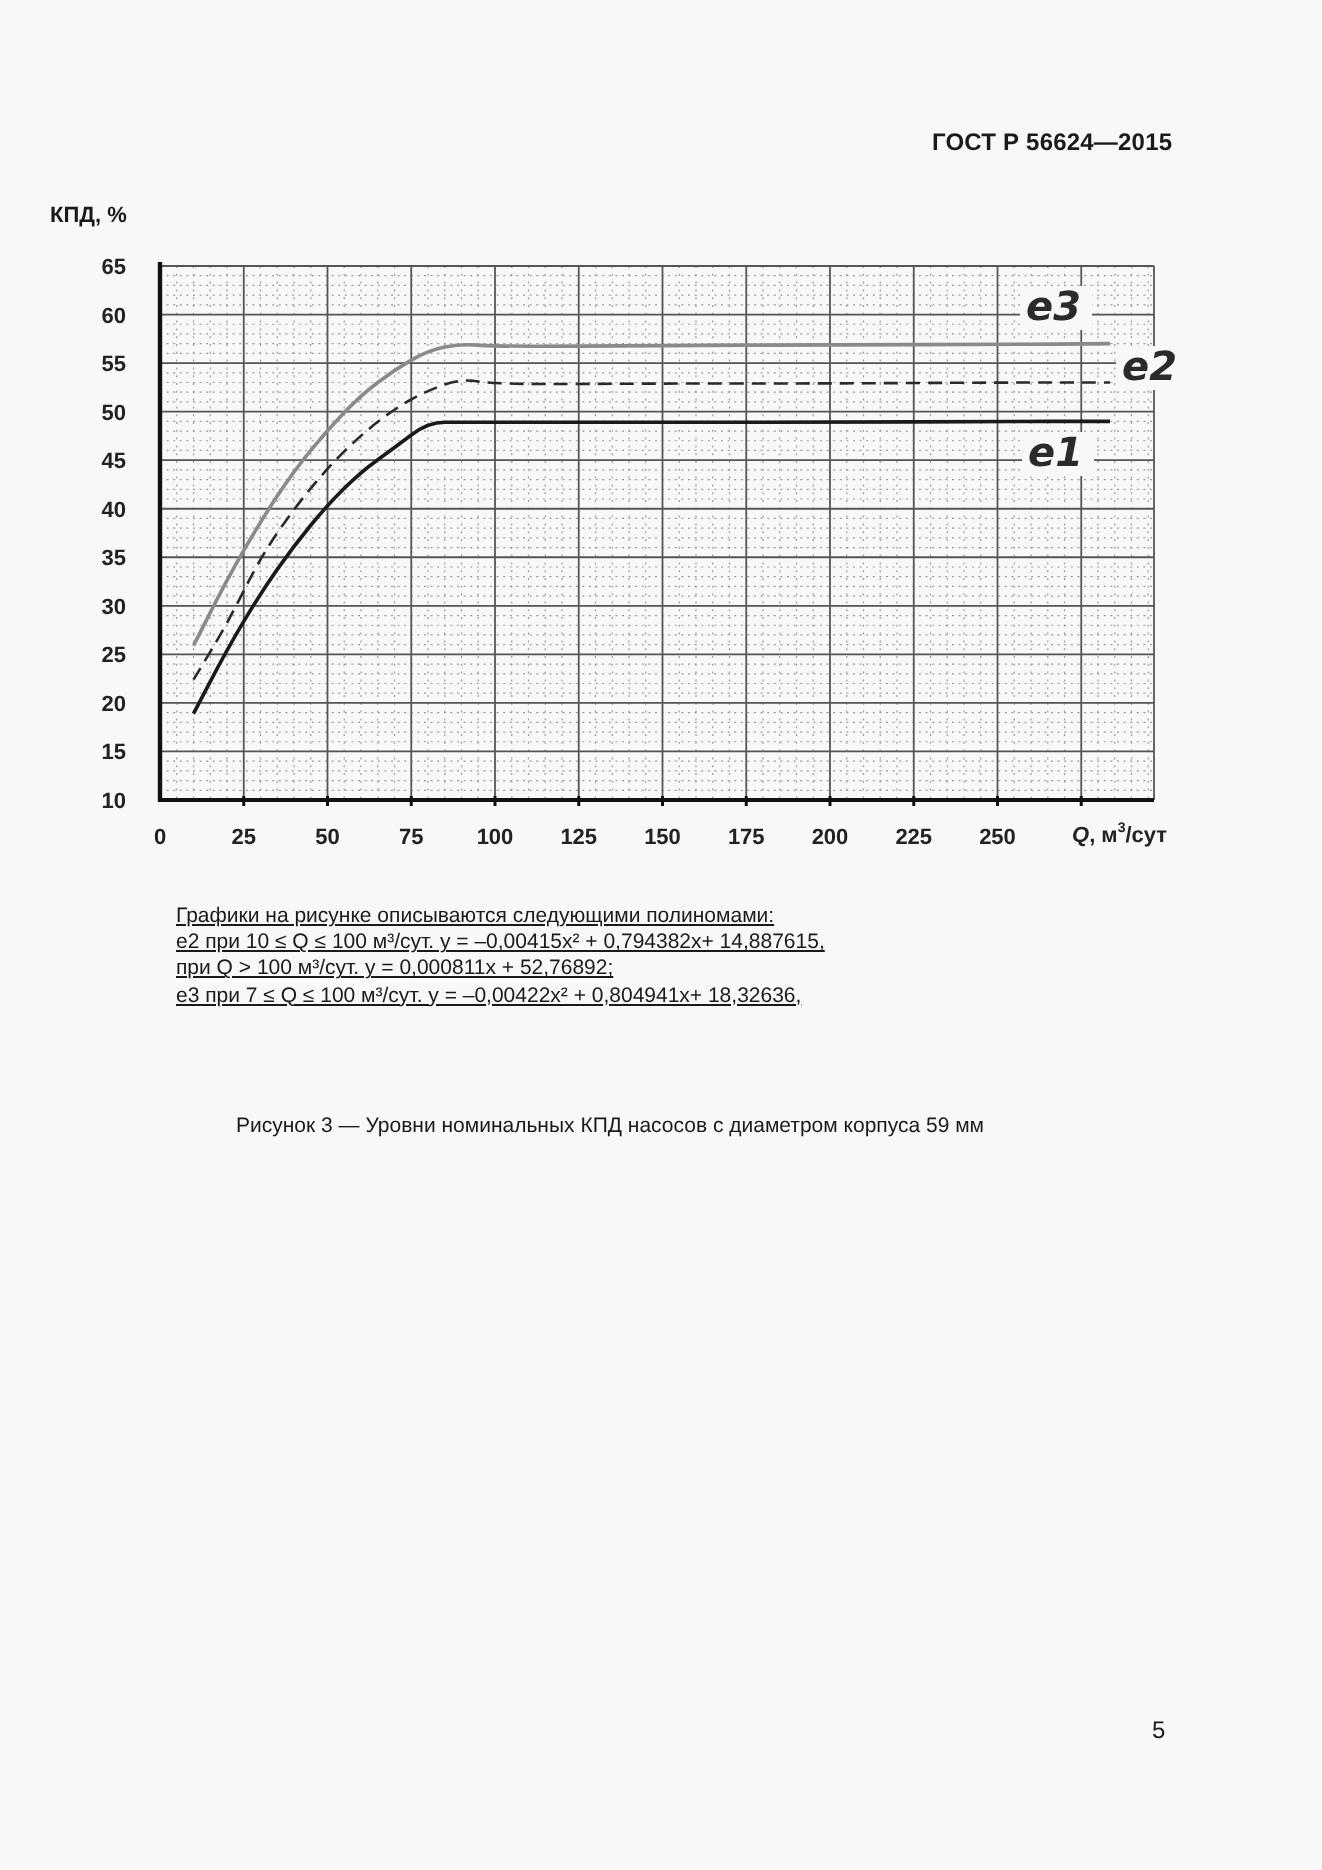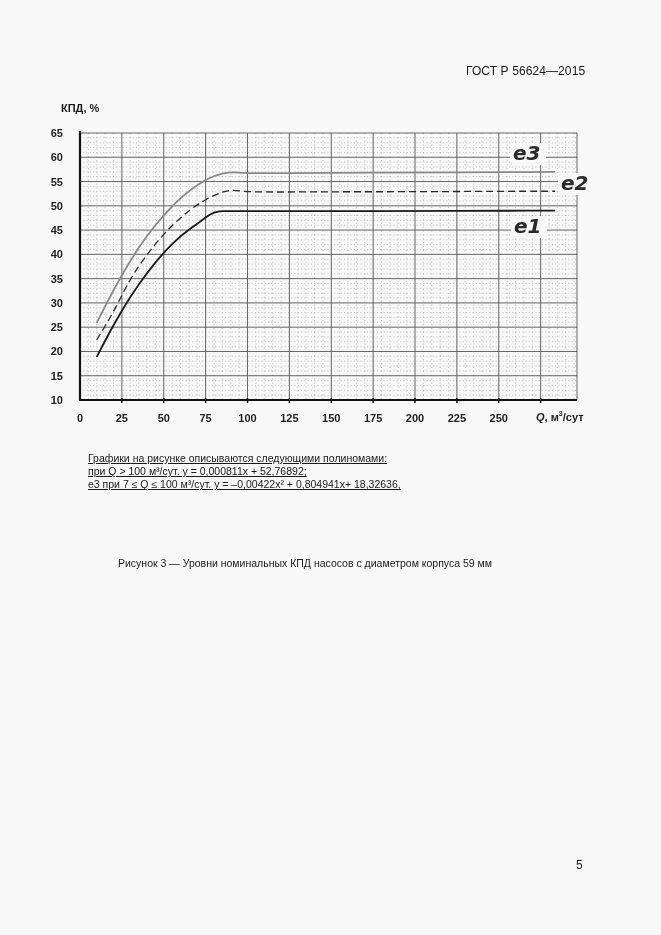--- a/index.html
+++ b/index.html
@@ -6,25 +6,25 @@
   body {
     width: 661px; height: 935px;
     background: #f8f8f8;
     position: relative;
     font-family: "Liberation Sans", sans-serif;
     color: #1a1a1a;
     overflow: hidden;
   }
   .hdr {
     position: absolute; left: 466px; top: 64px;
-    font-size: 12px; font-weight: normal; letter-spacing: 0.1px; text-align: center;
+    font-size: 12px; font-weight: bold; letter-spacing: 0.1px; text-align: center;
   }
   .ylabel {
     position: absolute; left: 25px; top: 102px;
-    font-size: 11px; font-weight: bold; margin-left: 36px;
+    font-size: 11px; font-weight: bold;
   }
   svg.chart { position: absolute; left: 0; top: 0; }
   .ytick { font-size: 11px; font-weight: bold; fill: #222; font-family: "Liberation Sans", sans-serif; }
   .xtick { font-size: 11px; font-weight: bold; fill: #222; font-family: "Liberation Sans", sans-serif; }
   .xunit { font-size: 11px; font-weight: bold; fill: #222; font-family: "Liberation Sans", sans-serif; }
   .series-lbl { font-size: 20px; font-weight: bold; font-style: italic; fill: #2a2a2a; font-family: "DejaVu Sans", sans-serif; }
   .notes {
     position: absolute; left: 88px; top: 452px;
     font-size: 10.5px; line-height: 13.2px; text-decoration: underline;
   }
@@ -215,18 +215,19 @@
       <rect x="558" y="173" width="36" height="22" fill="#f8f8f8"></rect>
       <text x="561" y="190" class="series-lbl">e2</text>
       <rect x="511" y="216" width="36" height="22" fill="#f8f8f8"></rect>
       <text x="514" y="233" class="series-lbl">e1</text>
     </g>
   <text class="xunit" x="536" y="421"><tspan font-style="italic">Q</tspan><tspan>, м</tspan><tspan dy="-5" font-size="7">3</tspan><tspan dy="5">/сут</tspan></text>
 </svg>
 
 <div class="notes">
   <div>Графики на рисунке описываются следующими полиномами:</div>
+  <div>e2 при 10 ≤ Q ≤ 100 м³/сут.  y = –0,00415x² + 0,794382x+ 14,887615,</div>
   <div>при Q &gt; 100 м³/сут.  y = 0,000811x + 52,76892;</div>
   <div>e3 при 7 ≤ Q ≤ 100 м³/сут.  y = –0,00422x² + 0,804941x+ 18,32636,</div>
 </div>
 
 <div class="caption">Рисунок 3 — Уровни номинальных КПД насосов с диаметром корпуса 59 мм</div>
 <div class="pageno">5</div>
 
 </body></html>

